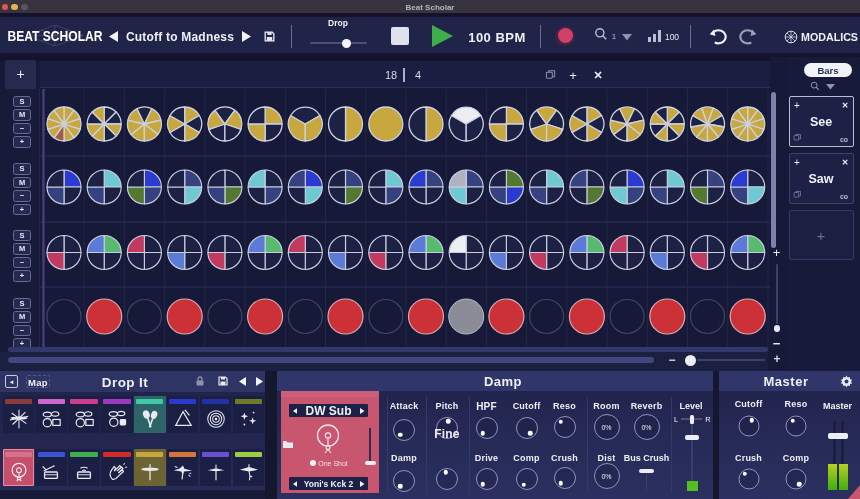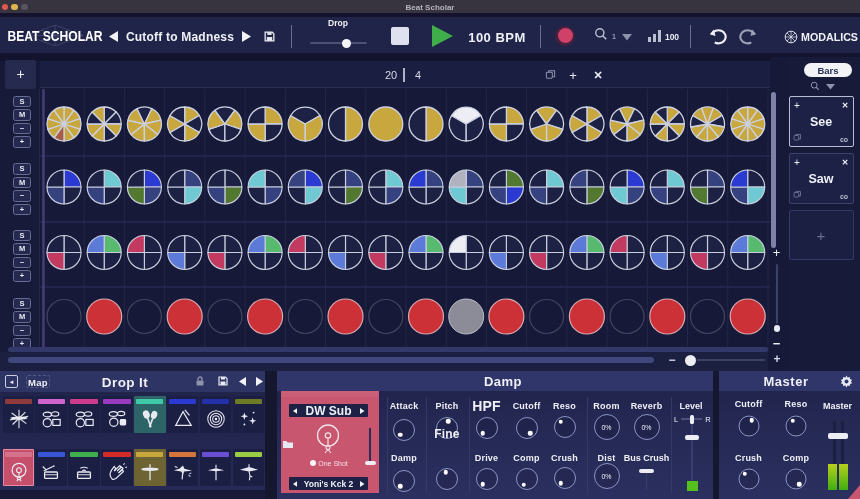--- a/index.html
+++ b/index.html
@@ -42,21 +42,21 @@
     <circle cx="10" cy="10" r="7" fill="none" stroke="#b9bed2" stroke-width="2.4"></circle>
     <line x1="14.5" y1="14.5" x2="21" y2="21" stroke="#b9bed2" stroke-width="2.6"></line>
   </svg>
 <div class="lbl" style="left:614px;top:36px;font-size:8px;color:#b9bed2;font-weight:normal">1</div>
 <svg class="abs" style="left:622px;top:33.5px" width="10" height="7">
     <polygon points="0,0 10,0 5,6.5" fill="#8d93ad"></polygon>
   </svg>
 <div class="abs" style="left:648px;top:37px;width:3px;height:5px;background:#b9bed2"></div>
 <div class="abs" style="left:652.5px;top:33.5px;width:3.5px;height:8.5px;background:#b9bed2"></div>
 <div class="abs" style="left:657.5px;top:30px;width:3.5px;height:12px;background:#b9bed2"></div>
-<div class="lbl" style="left:672px;top:36.5px;font-size:8.5px;font-weight:bold;color:#e8eaf2">100</div>
+<div class="lbl" style="left:672px;top:36.5px;font-size:8.5px;font-weight:normal;color:#e8eaf2">100</div>
 <div class="abs" style="left:690px;top:25px;width:1.4px;height:23px;background:#6a6f92"></div>
 <svg class="abs" style="left:708px;top:27px" width="20" height="18" viewBox="0 0 24 22">
     <path d="M7 3 L2 9 L9 11" fill="#f0f1f6"></path>
     <path d="M4 9 a9 8 0 1 1 4 10" fill="none" stroke="#f0f1f6" stroke-width="2.6"></path>
   </svg>
 <svg class="abs" style="left:738px;top:27px" width="20" height="18" viewBox="0 0 24 22">
     <path d="M17 3 L22 9 L15 11" fill="#9aa0b8"></path>
     <path d="M20 9 a9 8 0 1 0 -4 10" fill="none" stroke="#9aa0b8" stroke-width="2.6"></path>
   </svg>
 <svg class="abs" style="left:784px;top:30px" width="14" height="14" viewBox="0 0 24 24">
@@ -64,21 +64,21 @@
     <path d="M12 2 L12 22 M2 12 L22 12 M5 5 L19 19 M19 5 L5 19" stroke="#e8eaf2" stroke-width="1.2"></path>
   </svg>
 <svg class="abs" style="left:801px;top:29px" width="58" height="15">
     <text x="0" y="11.5" font-family="Liberation Sans,sans-serif" font-size="11" font-weight="bold" fill="#f0f1f6" textLength="57" lengthAdjust="spacingAndGlyphs">MODALICS</text>
   </svg>
 <div class="abs" style="left:0;top:57px;width:788px;height:314px;background:#161a38"></div>
 <div class="abs" style="left:0;top:57px;width:788px;height:4px;background:#11142c"></div>
 <div class="abs" style="left:40px;top:61px;width:730px;height:27px;background:#1a1e40;border-bottom:1.5px solid #2a2e55"></div>
 <div class="abs" style="left:5px;top:60px;width:31px;height:29px;background:#262a4e;border-radius:2px"></div>
 <div class="lbl" style="left:20.5px;top:74px;font-size:14px;font-weight:normal">+</div>
-<div class="lbl" style="left:391px;top:75px;font-size:11px;font-weight:normal;color:#d6d9e6">20</div>
+<div class="lbl" style="left:391px;top:75px;font-size:11px;font-weight:normal;color:#d6d9e6">18</div>
 <div class="abs" style="left:403px;top:68px;width:1.6px;height:14px;background:#aeb3c9"></div>
 <div class="lbl" style="left:418px;top:75px;font-size:11px;font-weight:normal;color:#d6d9e6">4</div>
 <svg class="abs" style="left:545px;top:69px" width="11" height="11" viewBox="0 0 24 24">
     <rect x="3" y="7" width="13" height="13" rx="2" fill="none" stroke="#8d93ad" stroke-width="2.2"></rect>
     <path d="M8 7 v-3 h13 v13 h-4" fill="none" stroke="#8d93ad" stroke-width="2.2"></path>
   </svg>
 <div class="lbl" style="left:573px;top:74.5px;font-size:13px;font-weight:normal;color:#e8eaf2">+</div>
 <div class="lbl" style="left:598px;top:74.5px;font-size:11px;color:#e8eaf2">✕</div>
 <div class="abs" style="left:0;top:89px;width:40px;height:263px;background:#171b39;border-right:1px solid #232749"></div>
 <div class="smb" style="top:95.5px">S</div>
@@ -620,21 +620,21 @@
 <div class="kdot" style="left:400.3px;top:434.7px"></div>
 <div class="lbl" style="left:404px;top:458px;font-size:9px;letter-spacing:.2px">Damp</div>
 <div class="knob" style="left:404px;top:481px;width:22px;height:22px"></div>
 <div class="kdot" style="left:400.3px;top:486.2px"></div>
 <div class="lbl" style="left:447px;top:406px;font-size:9px;letter-spacing:.2px">Pitch</div>
 <div class="knob" style="left:447px;top:427.5px;width:22px;height:22px"></div>
 <div class="kdot" style="left:448.1px;top:421.2px"></div>
 <div class="lbl" style="left:447px;top:434px;font-size:12px;letter-spacing:.2px">Fine</div>
 <div class="knob" style="left:447px;top:478.5px;width:22px;height:22px"></div>
 <div class="kdot" style="left:445.9px;top:472.2px"></div>
-<div class="lbl" style="left:486.5px;top:406px;font-size:14px;letter-spacing:.2px">HPF</div>
+<div class="lbl" style="left:486.5px;top:406px;font-size:10px;letter-spacing:.2px">HPF</div>
 <div class="knob" style="left:486.5px;top:428px;width:22px;height:22px"></div>
 <div class="kdot" style="left:482.8px;top:433.2px"></div>
 <div class="lbl" style="left:526.5px;top:406px;font-size:9px;letter-spacing:.2px">Cutoff</div>
 <div class="knob" style="left:526.5px;top:428px;width:22px;height:22px"></div>
 <div class="kdot" style="left:530.2px;top:433.2px"></div>
 <div class="lbl" style="left:564.5px;top:406px;font-size:9px;letter-spacing:.2px">Reso</div>
 <div class="knob" style="left:564.5px;top:427px;width:22px;height:22px"></div>
 <div class="kdot" style="left:560.8px;top:421.8px"></div>
 <div class="lbl" style="left:486.5px;top:458px;font-size:9px;letter-spacing:.2px">Drive</div>
 <div class="knob" style="left:486.5px;top:479px;width:22px;height:22px"></div>

